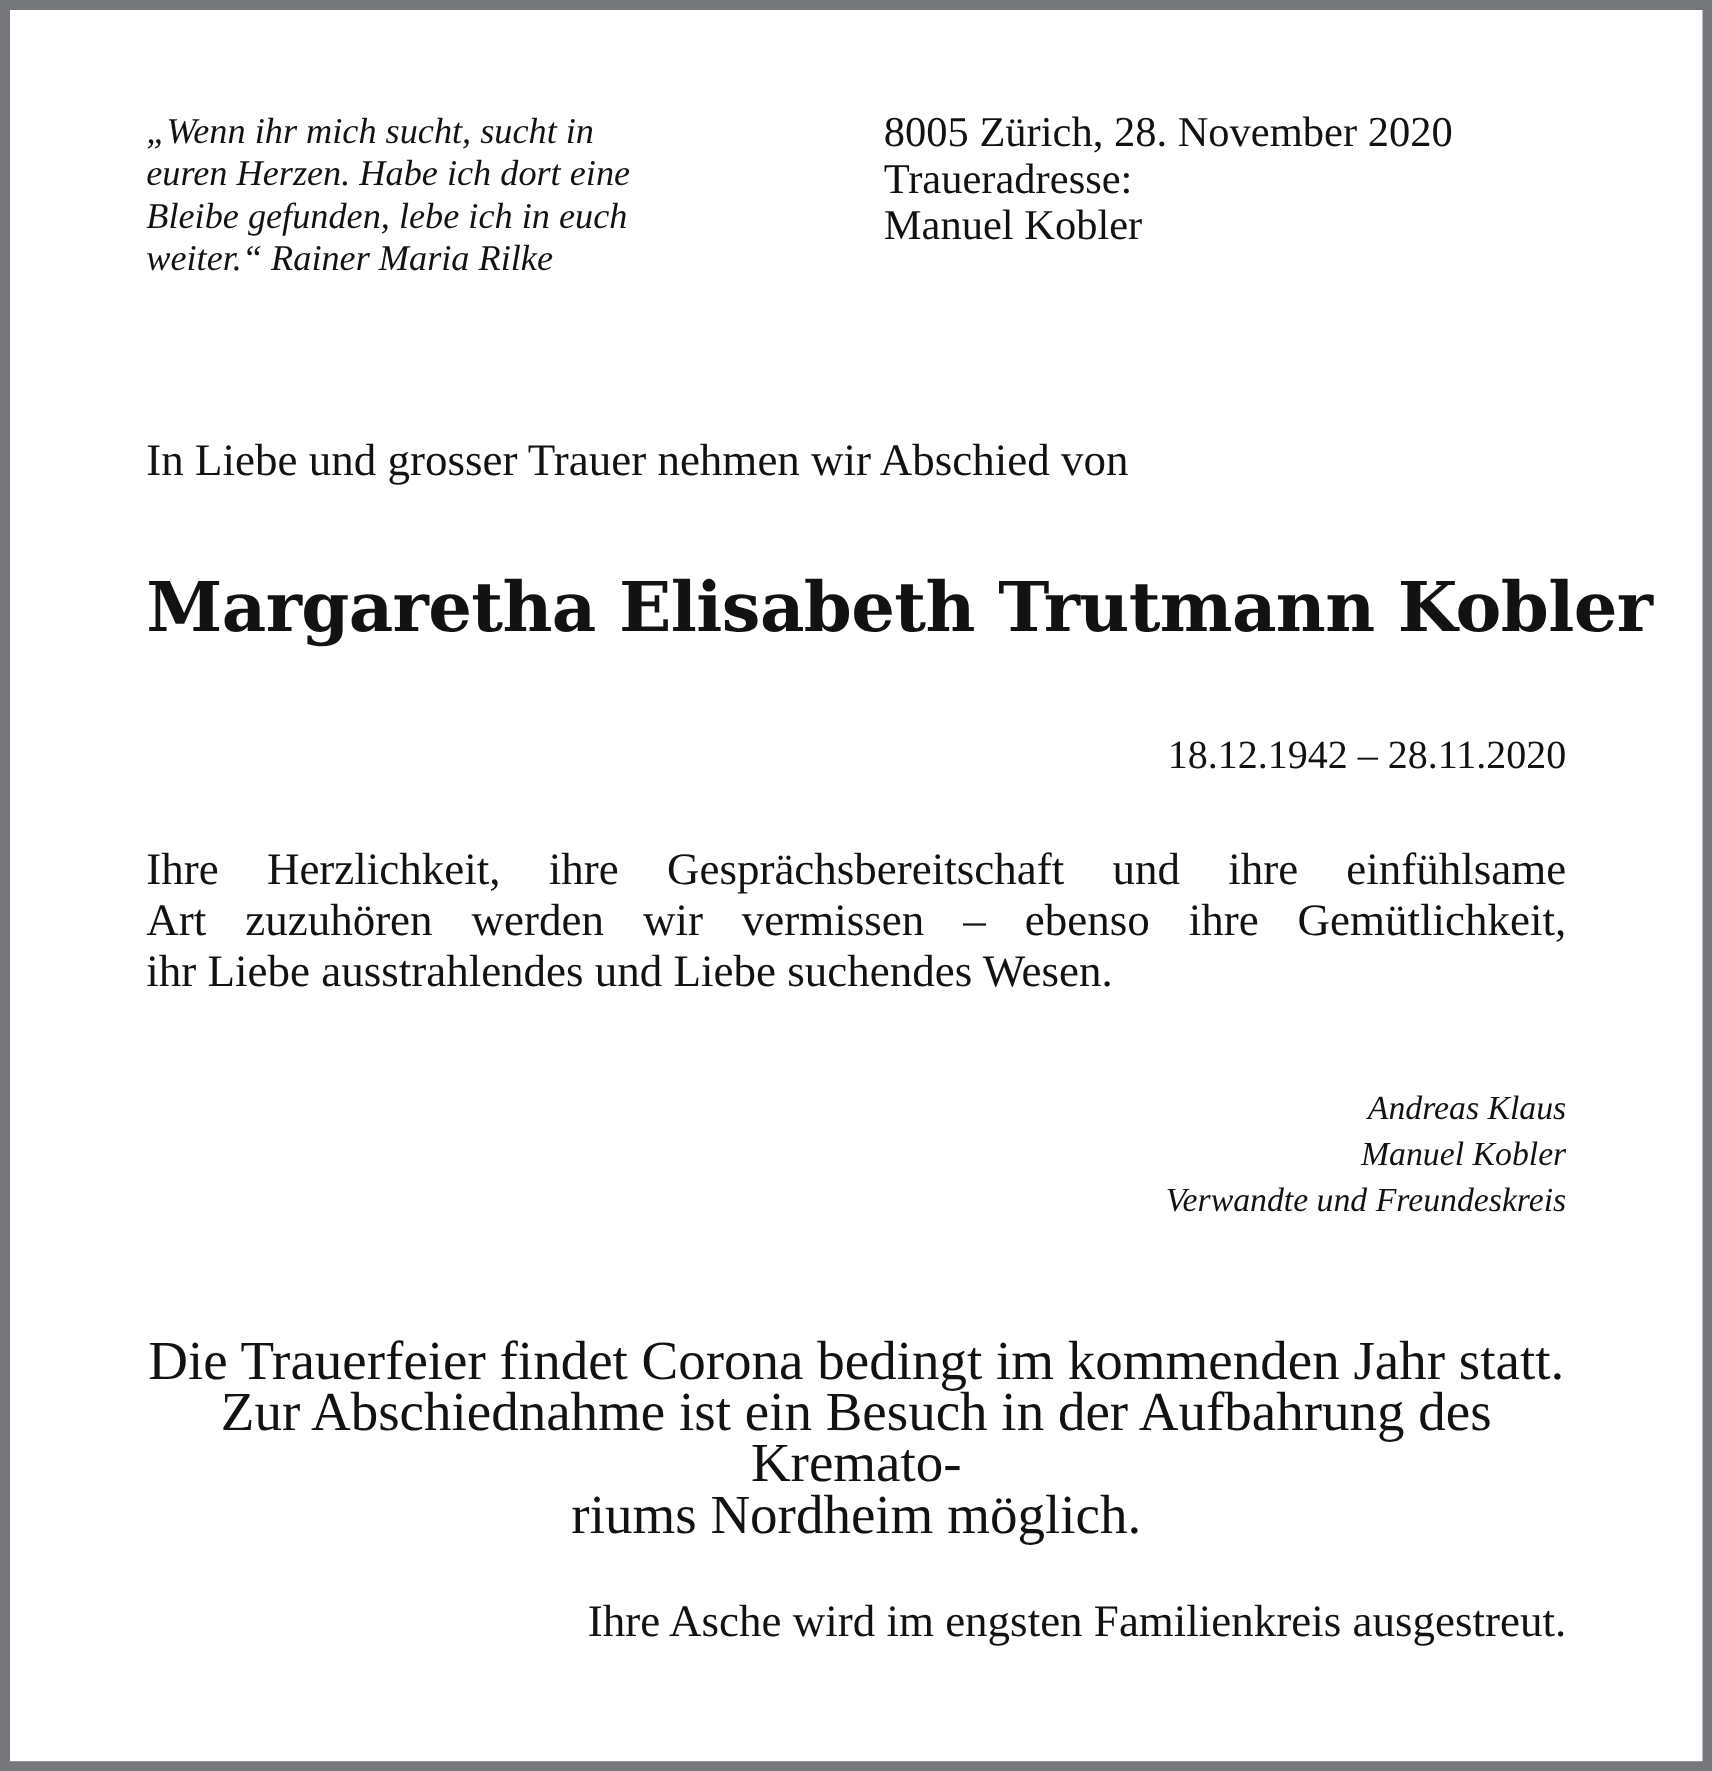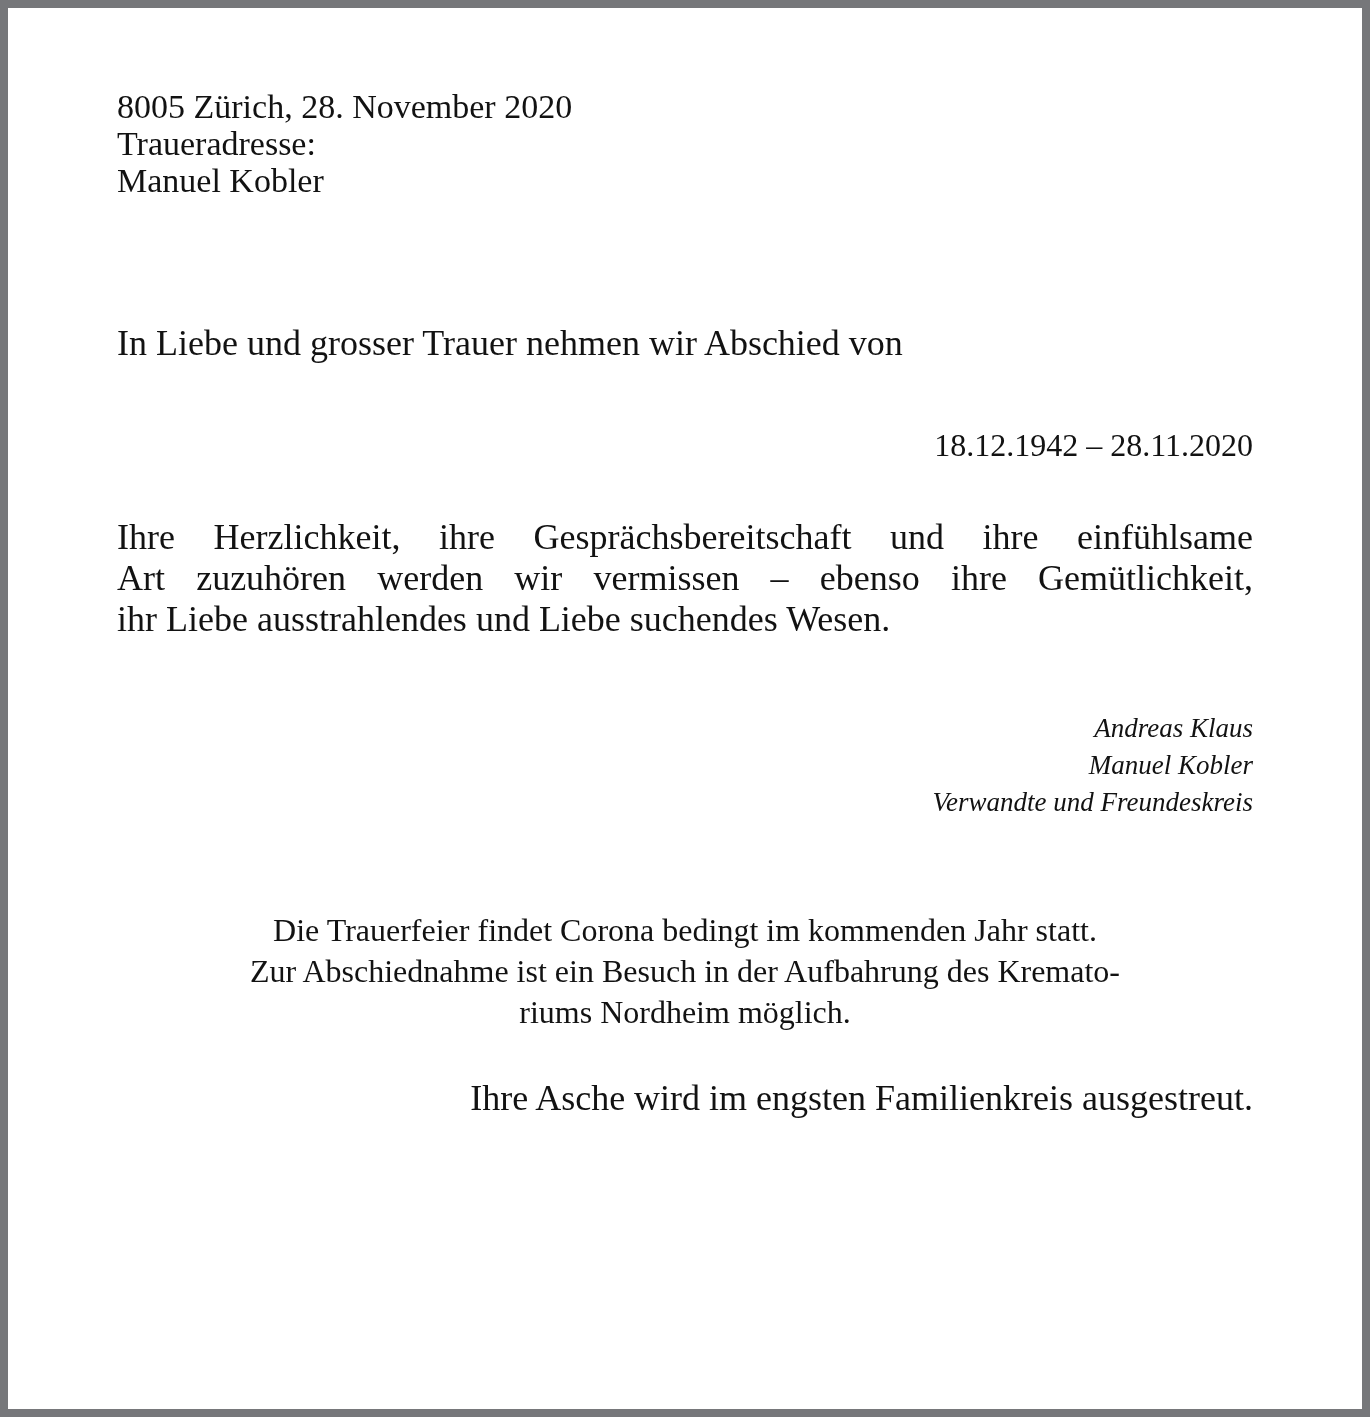--- a/index.html
+++ b/index.html
@@ -79,46 +79,53 @@
   .mourners-block {
     margin-top: 70px;
     text-align: right;
     font-style: italic;
     font-size: 27px;
     line-height: 37px;
   }
   .service-block {
     margin-top: 89px;
     text-align: center;
-    font-size: 32px;
+    font-size: 44px;
     line-height: 41px;
   }
   .closing-line {
     margin-top: 45px;
     text-align: right;
     font-size: 36px;
     line-height: 41px;
   }
 </style>
 </head>
 <body>
 
 <div class="page" style="--frame: #76777a; --page: #ffffff; --text: #121212;">
   <div class="inner">
 
     <div class="header-row">
+      <div class="quote-block">
+        <div>„Wenn ihr mich sucht, sucht in</div>
+        <div>euren Herzen. Habe ich dort eine</div>
+        <div>Bleibe gefunden, lebe ich in euch</div>
+        <div>weiter.“ Rainer Maria Rilke</div>
+      </div>
       <div class="dateline-block">
         <div>8005 Zürich, 28. November 2020</div>
         <div>Traueradresse:</div>
         <div>Manuel Kobler</div>
       </div>
     </div>
 
     <div class="intro-line">In Liebe und grosser Trauer nehmen wir Abschied von</div>
 
+    <div class="deceased-name">Margaretha Elisabeth Trutmann Kobler</div>
 
     <div class="life-dates">18.12.1942 – 28.11.2020</div>
 
     <div class="tribute-block">
       <div class="just">Ihre Herzlichkeit, ihre Gesprächsbereitschaft und ihre einfühlsame</div>
       <div class="just">Art zuzuhören werden wir vermissen – ebenso ihre Gemütlichkeit,</div>
       <div>ihr Liebe ausstrahlendes und Liebe suchendes Wesen.</div>
     </div>
 
     <div class="mourners-block">

